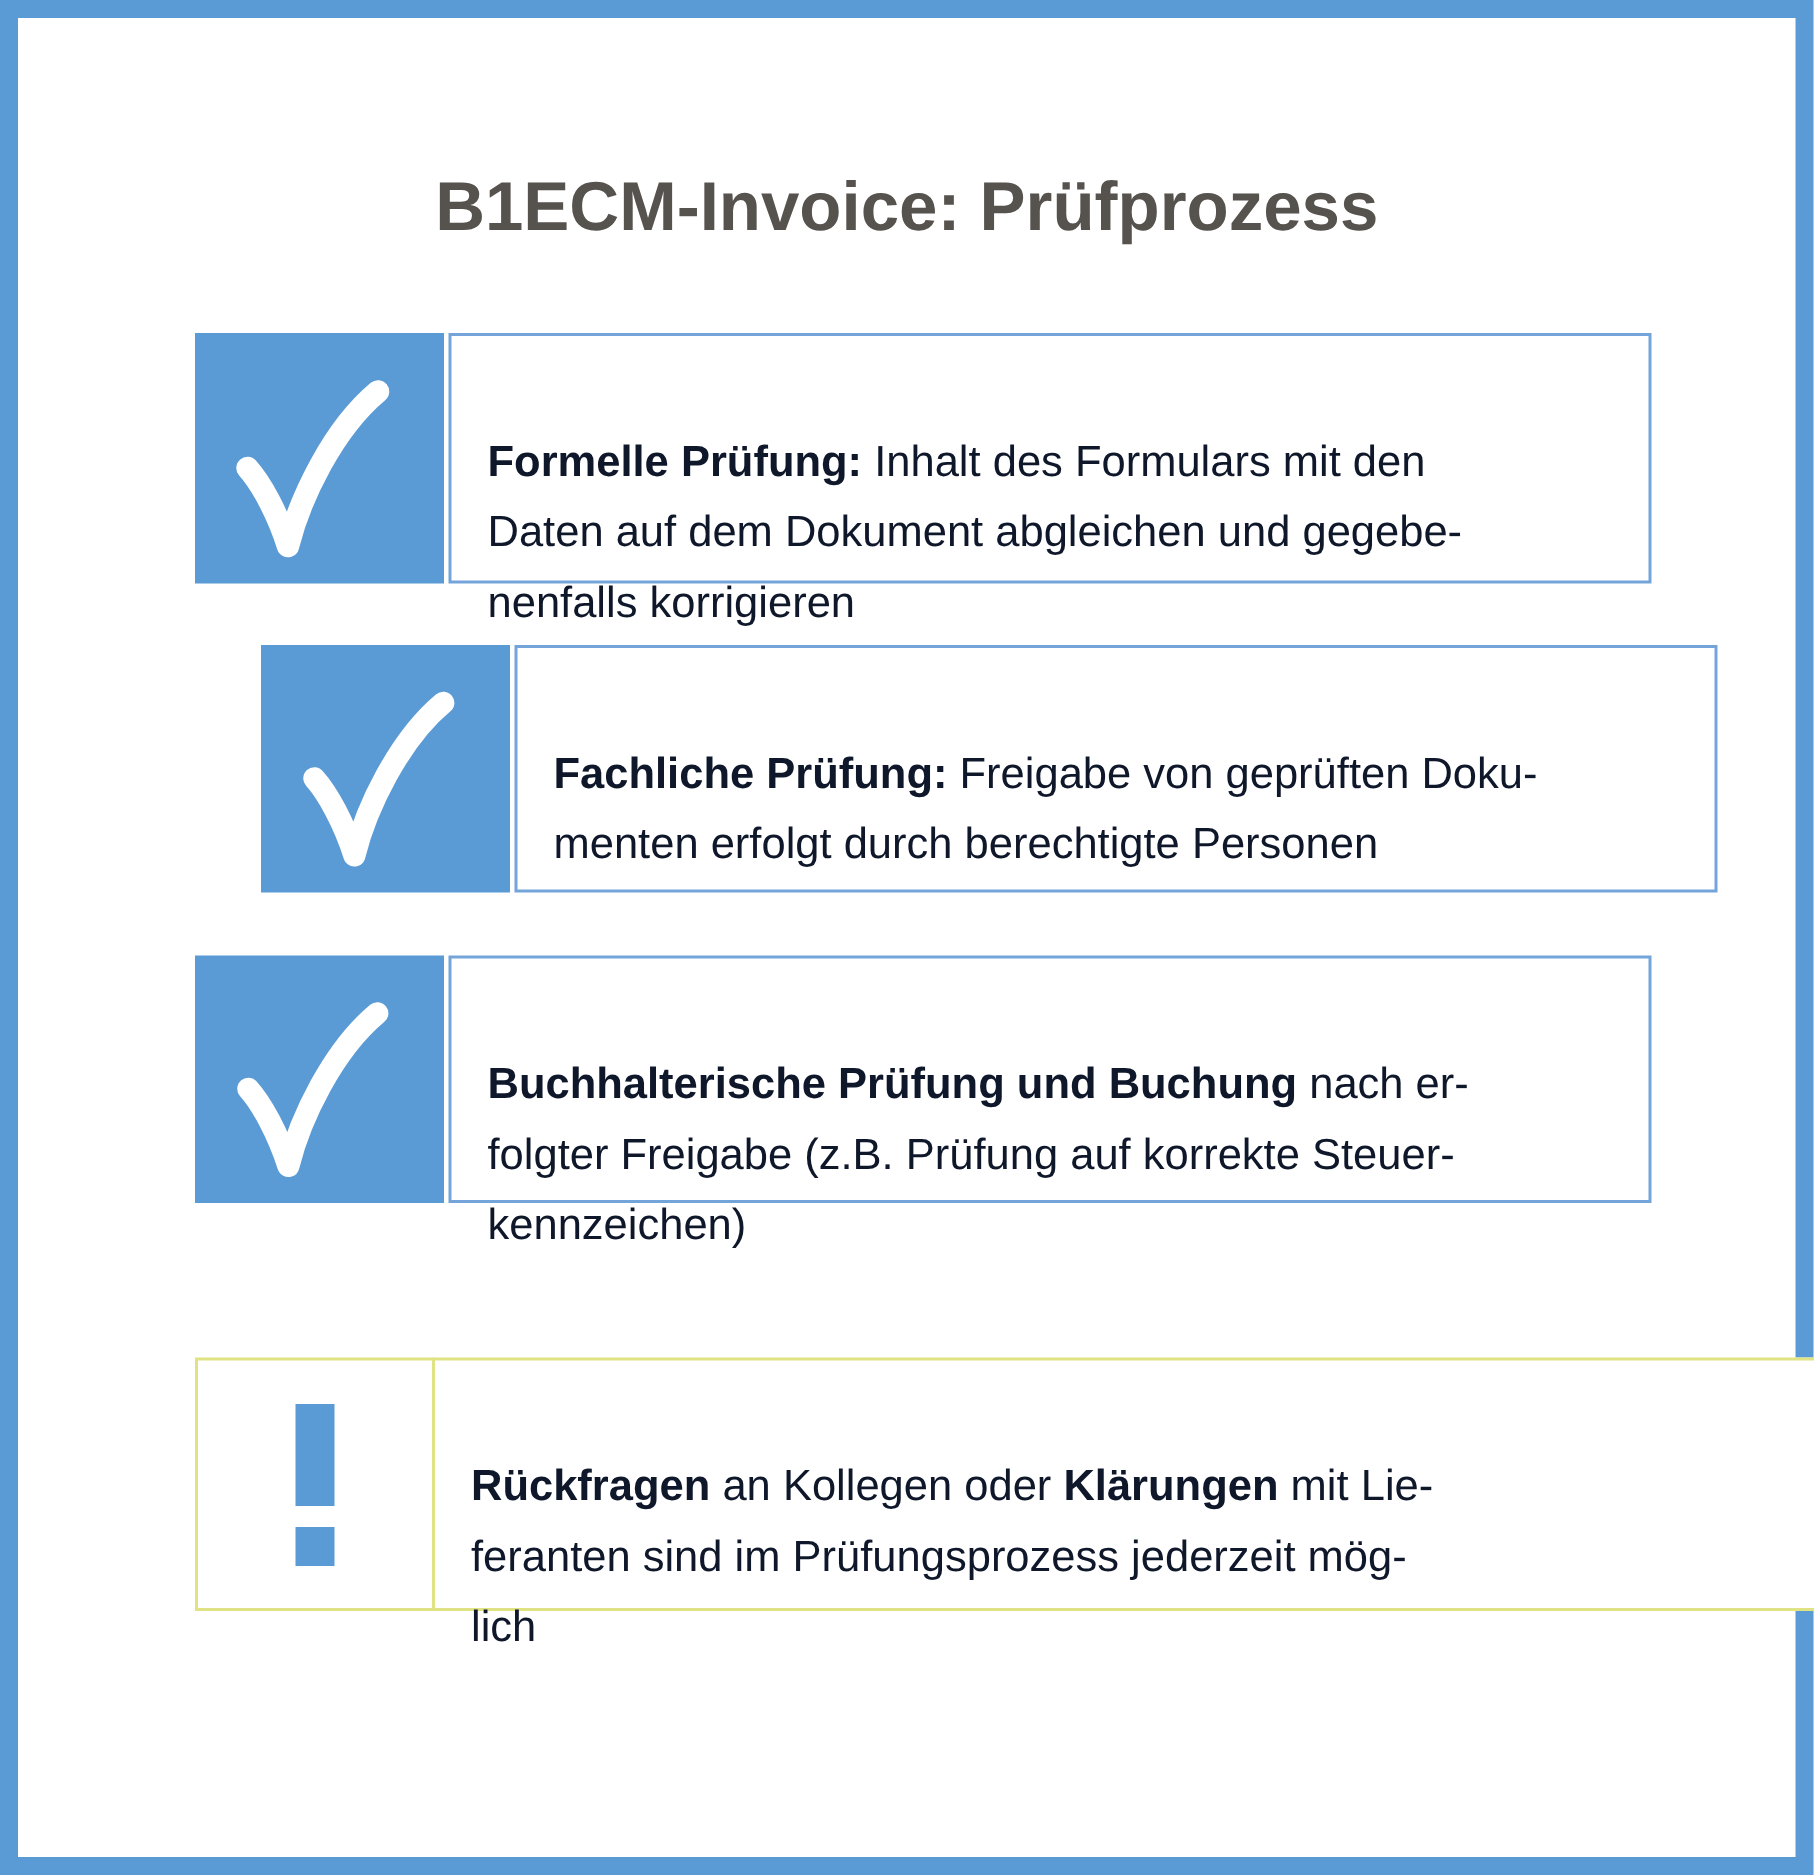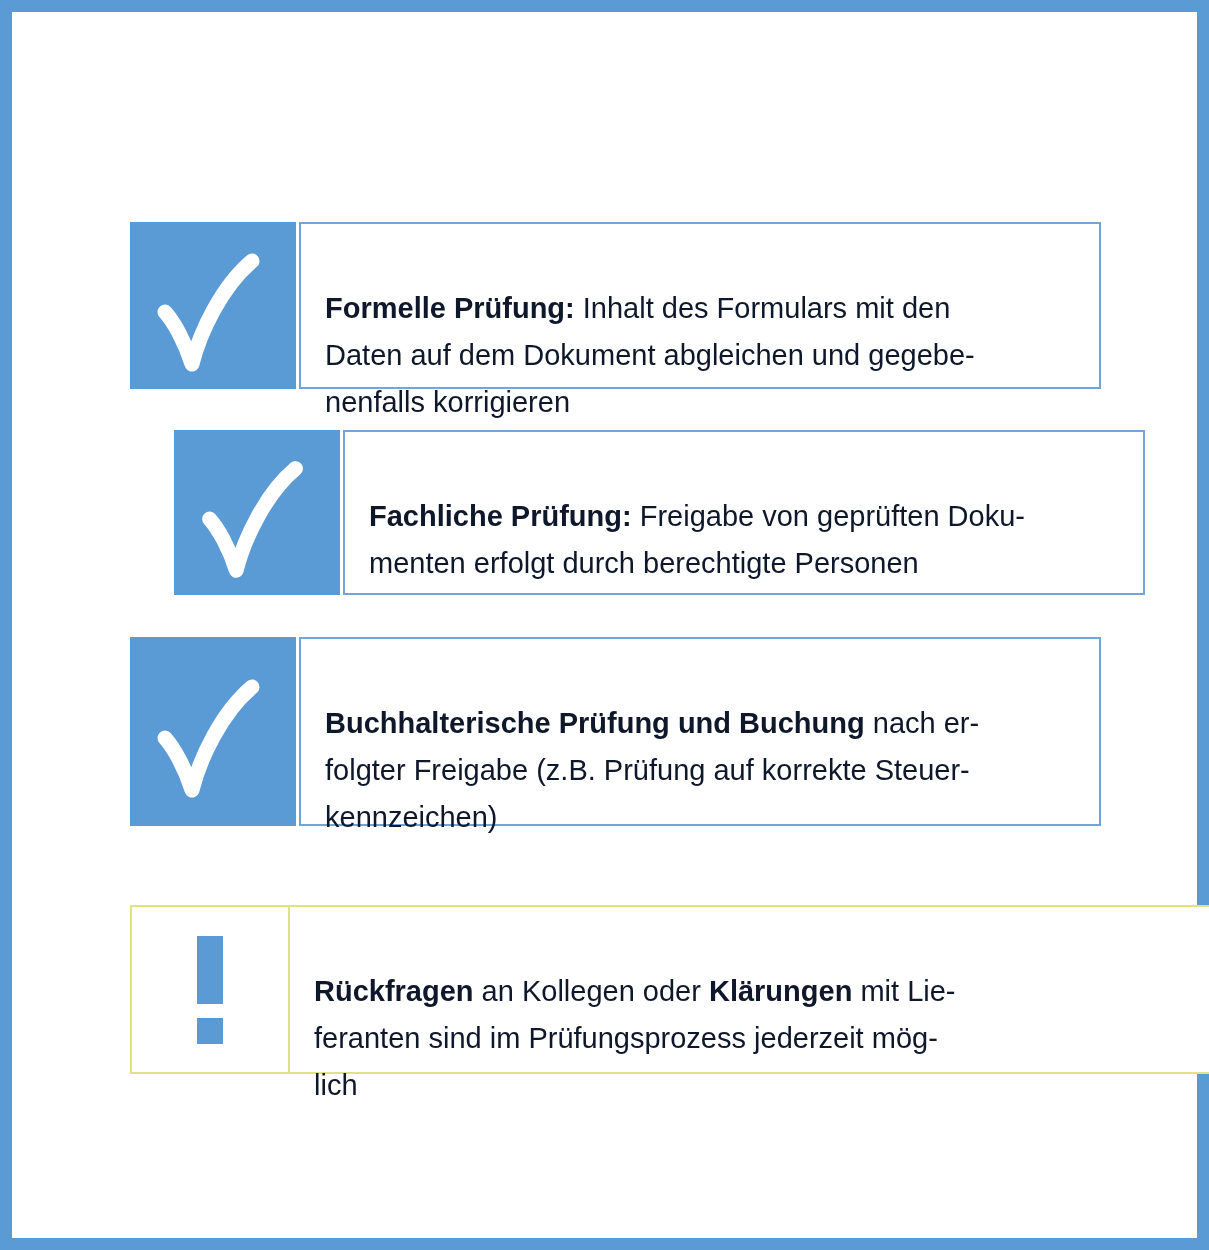--- a/index.html
+++ b/index.html
@@ -30,21 +30,21 @@
     color: #56524e;
   }
   .row {
     position: absolute;
     left: 118px;
     display: flex;
     align-items: stretch;
   }
   .row-1 { top: 210px; height: 167px; }
   .row-2 { top: 418px; height: 165px; padding-left: 44px; }
-  .row-3 { top: 625px; height: 189px; }
+  .row-3 { top: 625px; height: 165px; }
   .row-note { top: 893px; height: 169px; }
 
   .icon-cell {
     flex: none;
     width: 166px;
     background: #5b9bd5;
     position: relative;
   }
   .icon-cell svg {
     position: absolute;
@@ -93,20 +93,21 @@
     margin-left: -2px;
     width: 970px;
     border: 2px solid #dfe383;
   }
 </style>
 </head>
 <body>
 
 <div class="frame">
 
+  <div class="title">B1ECM-Invoice: Prüfprozess</div>
 
   <div class="row row-1">
     <div class="icon-cell">
       <svg viewBox="0 0 166 167" preserveAspectRatio="xMidYMid meet">
         <path d="M35 90 C 44 100, 55 120, 62 142 C 70 110, 92 64, 122 39" fill="none" stroke="#ffffff" stroke-width="15" stroke-linecap="round" stroke-linejoin="round"></path>
       </svg>
     </div>
     <div class="text-box">
       <p style="margin:0"><b>Formelle Prüfung:</b><span> Inhalt des Formulars mit den
 Daten auf dem Dokument abgleichen und gegebe-

